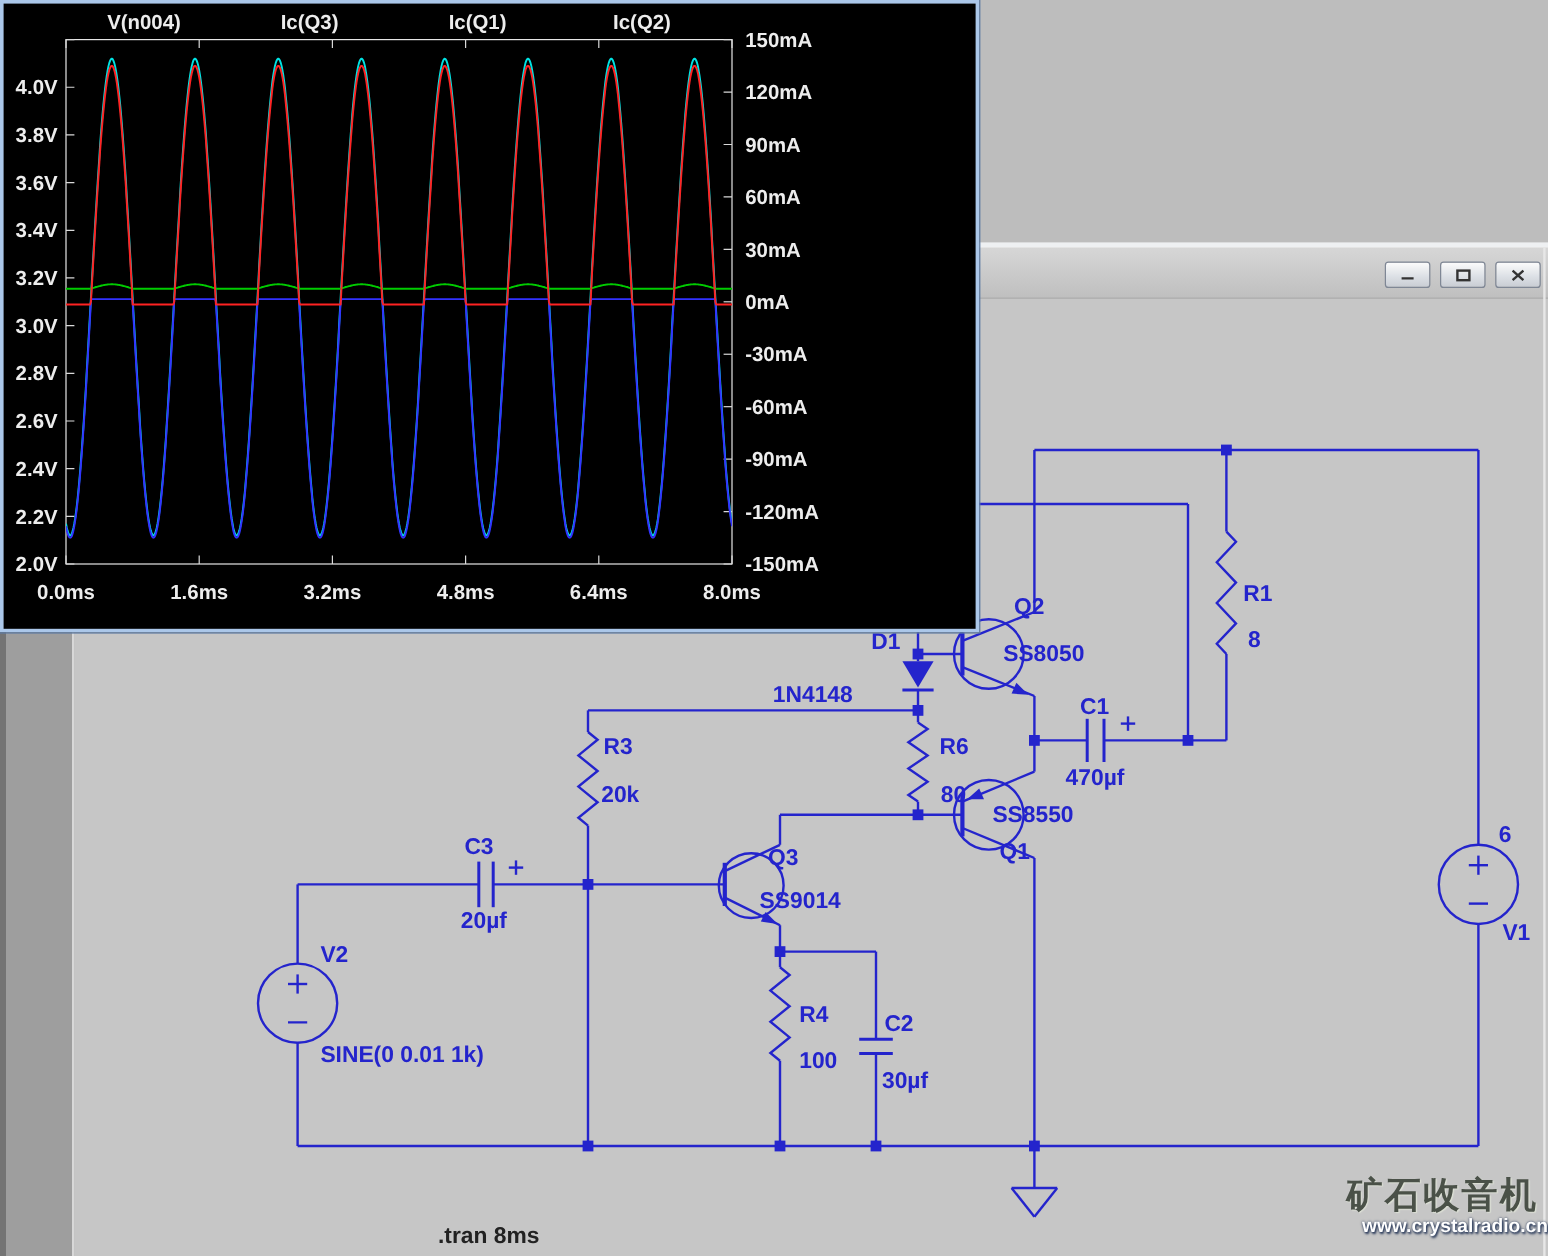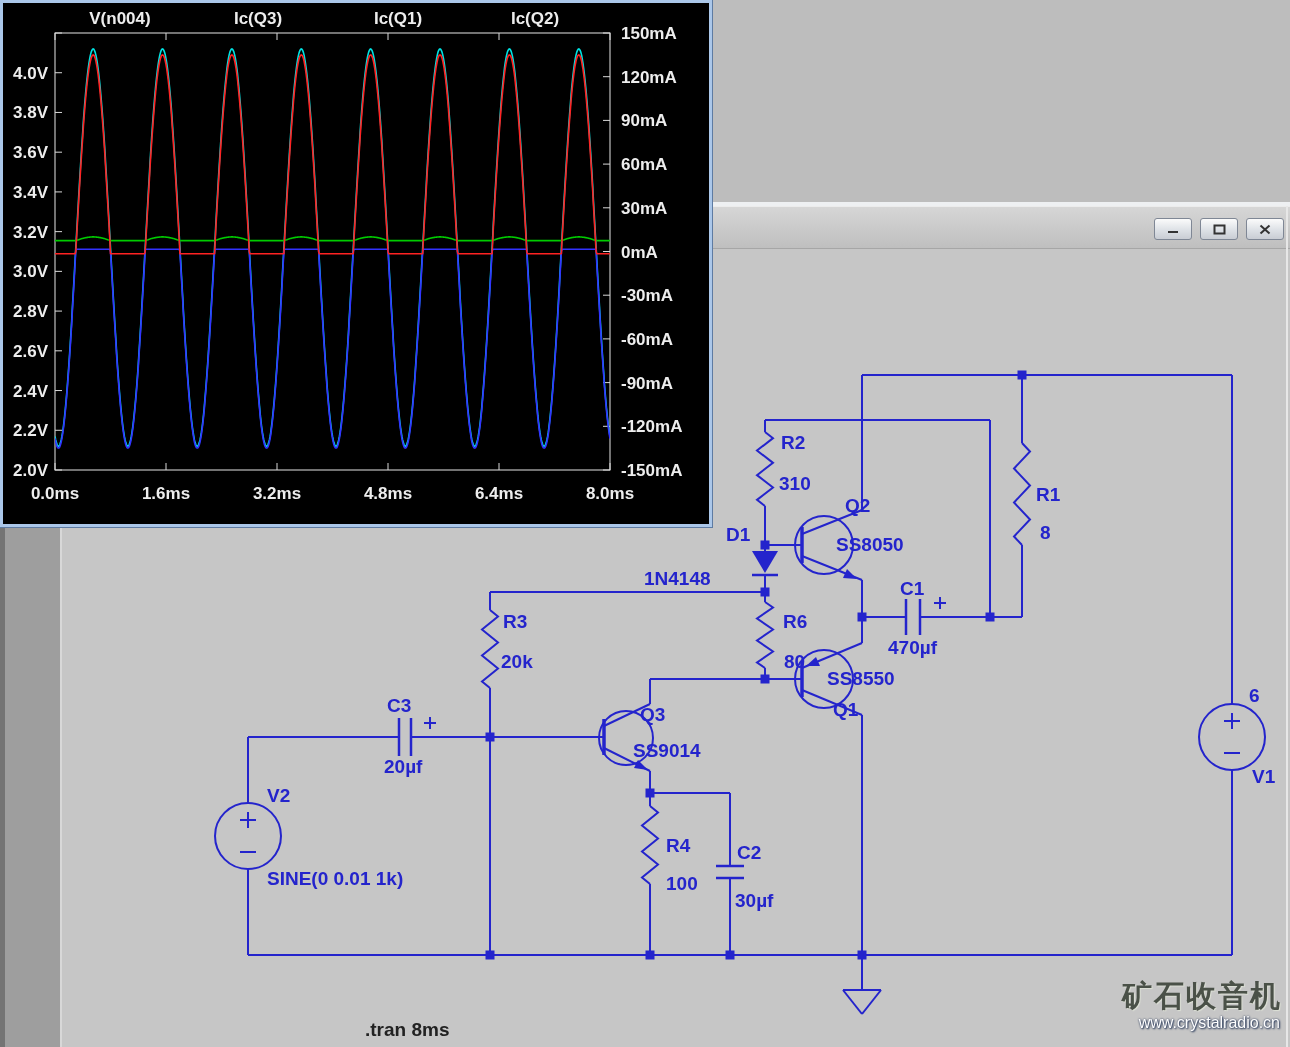--- a/index.html
+++ b/index.html
@@ -19,28 +19,28 @@
   .canvas{position:absolute;left:62px;top:42px;right:0;bottom:0;background:#c6c6c6}
   .left-strip{position:absolute;left:0;top:42px;width:62px;height:calc(100% - 42px);background:#9e9e9e;
               border-left:5px solid #747474;border-right:2px solid #d8d8d8}
 
   
   #schematic-svg{position:absolute;left:0;top:0;z-index:5;pointer-events:none}
   .st{font:700 19px "Liberation Sans",sans-serif;fill:#2424cc}
   .std{font:700 19px "Liberation Sans",sans-serif;fill:#222222}
 
   
-  .plot-window{position:absolute;left:0;top:0;width:712px;height:527px;background:#000;
+  .plot-window{position:absolute;left:0;top:0;width:816px;height:527px;background:#000;
                border:3px solid #abc7e9;outline:1px solid #5e7ba2;z-index:10}
   .pt{font:700 17px "Liberation Sans",sans-serif;fill:#ededed}
 
   
   .wm-cn{position:absolute;right:8px;top:976px;z-index:6;font-size:30px;font-weight:700;letter-spacing:2px;
          color:#4a5148;text-shadow:1px 1px 1px #dde1d6}
-  .wm-url{position:absolute;right:10px;top:1014px;z-index:6;font-size:16px;font-weight:400;
+  .wm-url{position:absolute;right:0;top:1014px;z-index:6;font-size:16px;font-weight:700;
           color:#ffffff;text-shadow:0 0 2px #223355,1px 1px 2px #223355}
 </style>
 </head>
 <body>
 
 <div id="stage">
 
   <div class="backdrop-line"></div>
 
   <div class="main-window">

